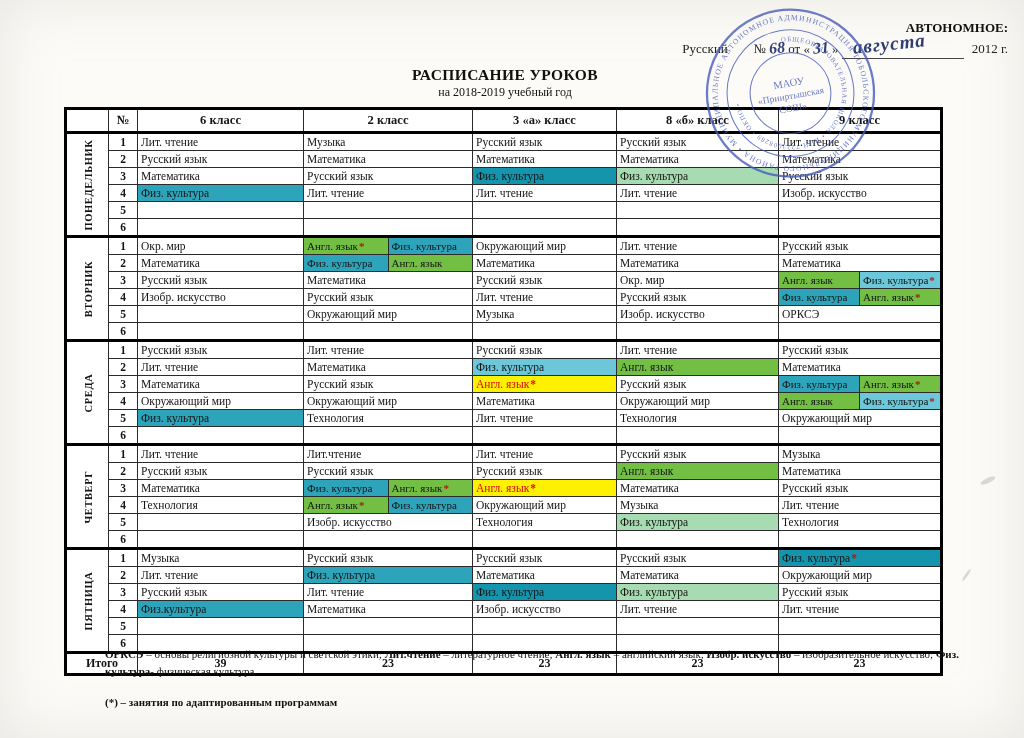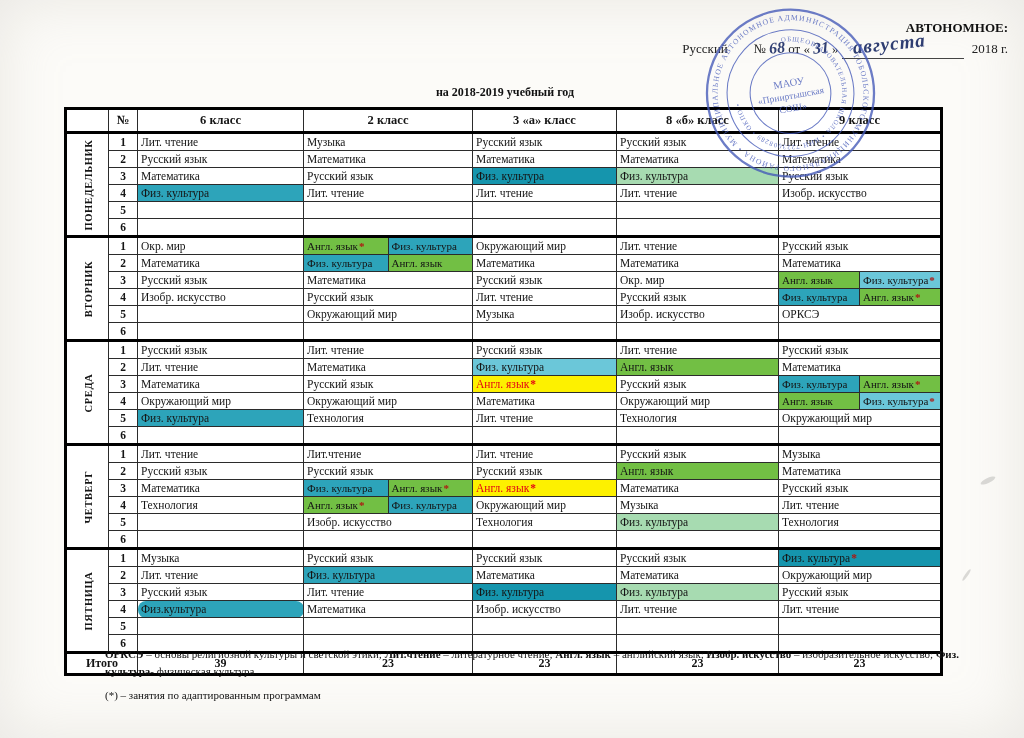--- a/index.html
+++ b/index.html
@@ -14,21 +14,21 @@
   .order-line .gap{display:inline-block;width:26px;}
   .hw{font-style:italic;color:#2f3e72;font-size:16px;font-weight:bold;
       display:inline-block;transform:rotate(-5deg);margin:0 3px;}
   .month-wrap{border-bottom:1px solid #444;padding:0 34px 0 8px;margin:0 8px 0 4px;}
   .hw-month{font-size:19px;transform:rotate(-6deg) translateY(-3px);letter-spacing:1px;}
 
   
   .title{position:absolute;top:66px;left:0;width:1010px;text-align:center;
          font-weight:bold;font-size:15.5px;letter-spacing:.4px;color:#111;}
   .subtitle{position:absolute;top:85px;left:0;width:1010px;text-align:center;
-            font-weight:bold;font-size:12px;color:#111;}
+            font-weight:normal;font-size:12px;color:#111;}
 
   
   .tablewrap{position:absolute;left:64px;top:107px;}
   table{border-collapse:collapse;table-layout:fixed;width:876px;border:3px solid #000;background:#fff;}
   td{border:1px solid #2b2b2b;height:16px;padding:0 3px;font-size:11.5px;color:#151515;
      overflow:hidden;white-space:nowrap;vertical-align:middle;}
   thead td{border-bottom:3px solid #000;font-weight:bold;text-align:center;font-size:12.5px;height:21px;}
   tr.day-first td{border-top:3px solid #000;}
   .num{text-align:center;font-weight:bold;}
   .day-cell{position:relative;padding:0;}
@@ -42,43 +42,44 @@
   .ast{font-weight:bold;margin-left:1px;}
   .total-row td{border-top:3px solid #000;font-weight:bold;text-align:center;font-size:12px;height:19px;}
 
   
   .stamp{position:absolute;left:692px;top:0px;opacity:.78;pointer-events:none;
          transform:rotate(-10deg);}
 
   
   .footer{position:absolute;top:646px;left:105px;width:880px;text-align:left;
           font-size:11px;line-height:1.5;color:#111;}
-  .footer .note{font-weight:normal;margin-top:8px;}
+  .footer .note{font-weight:bold;margin-top:15px;}
 
   
   .smudge{position:absolute;background:rgba(130,128,124,.28);border-radius:50%;}
 </style>
 </head>
 <body>
 
 <div class="page">
 
   <div class="approve">АВТОНОМНОЕ:</div>
   <div class="order-line">
     <span>Русский</span>
     <span class="gap"></span>
     <span>№</span>
     <span class="hw">68</span>
     <span>от «</span>
     <span class="hw">31</span>
     <span>»</span>
     <span class="month-wrap"><span class="hw hw-month">августа</span></span>
-    <span>2018 г.</span>
+    <span>2012 г.</span>
   </div>
 
+  <div class="title">РАСПИСАНИЕ УРОКОВ</div>
   <div class="subtitle">на  2018-2019 учебный год</div>
 
   <div class="tablewrap">
     <table id="schedule">
       <colgroup>
         <col style="width:43px">
           <col style="width:29px">
           <col style="width:166px">
         <col style="width:169px">
           <col style="width:144px">
@@ -402,21 +403,21 @@
           <tr>
             <td class="num">3</td>
             <td><span>Русский язык</span></td>
             <td><span>Лит. чтение</span></td>
             <td style="background: rgb(21, 149, 173);"><span>Физ. культура</span></td>
             <td style="background: rgb(167, 219, 177);"><span>Физ. культура</span></td>
             <td><span>Русский язык</span></td>
           </tr>
           <tr>
             <td class="num">4</td>
-            <td style="background: rgb(45, 164, 186); border-radius: 8px;"><span>Физ.культура</span></td>
+            <td style="background: rgb(45, 164, 186);"><span>Физ.культура</span></td>
             <td><span>Математика</span></td>
             <td><span>Изобр. искусство</span></td>
             <td><span>Лит. чтение</span></td>
             <td><span>Лит. чтение</span></td>
           </tr>
           <tr>
             <td class="num">5</td>
             <td></td>
             <td></td>
             <td></td>

